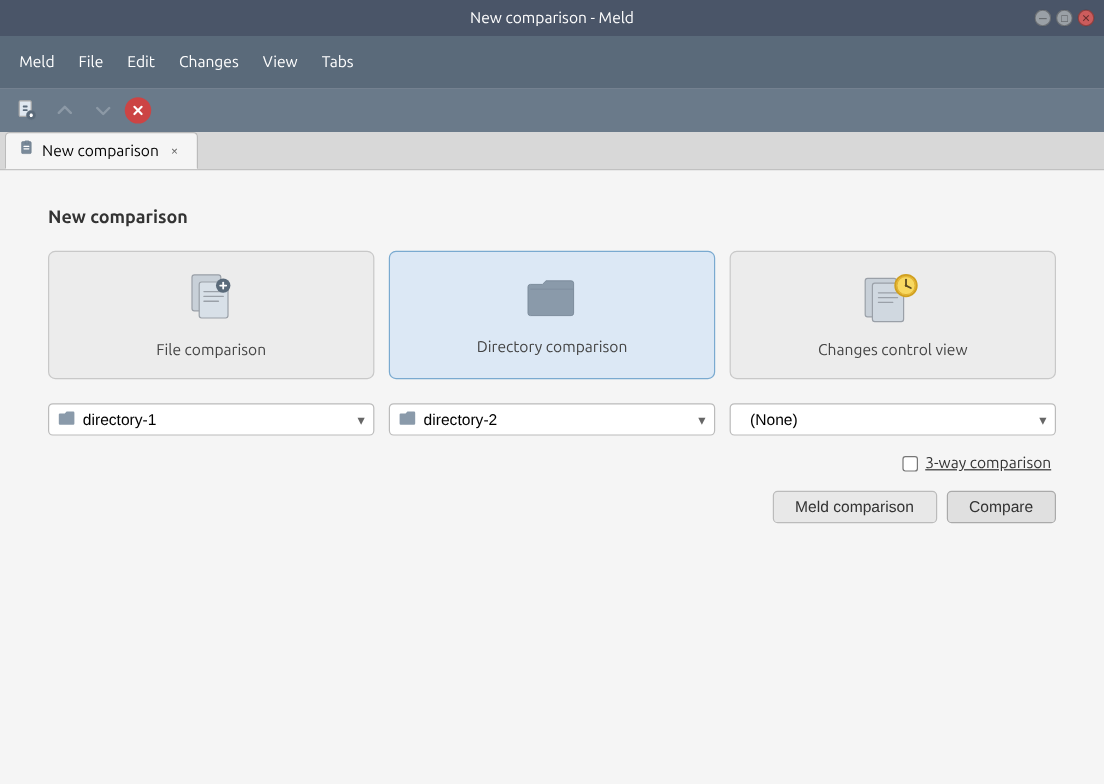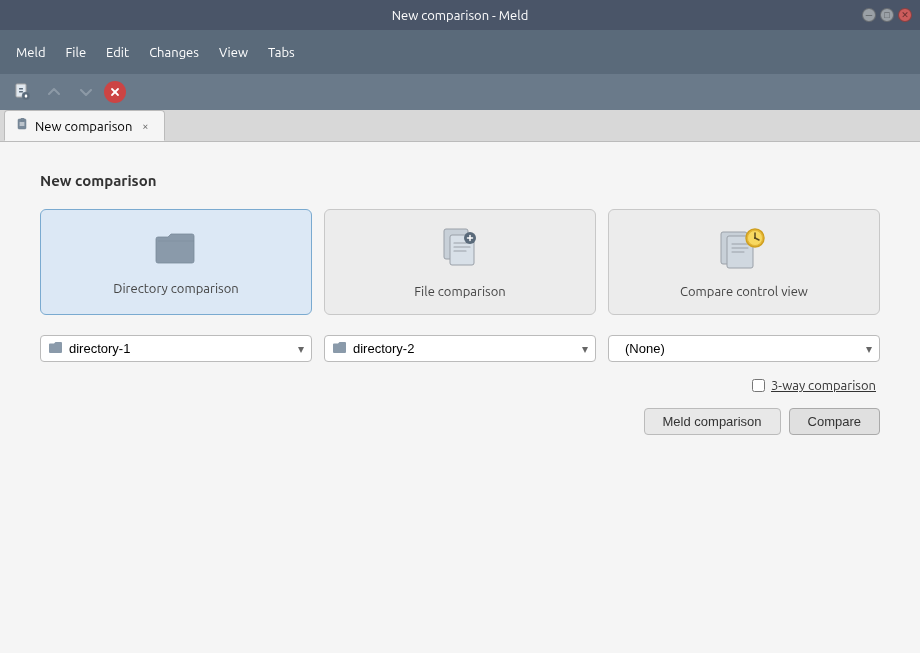--- a/index.html
+++ b/index.html
@@ -341,64 +341,64 @@
     <span>New comparison</span>
     <span class="tab-close">×</span>
   </div>
 </div>
 
 <div class="main-content">
   <div class="section-title">New comparison</div>
 
   <div class="comparison-cards">
 
-    <div class="comp-card active">
-      <div class="comp-card-icon">
-        <svg width="44" height="38" viewBox="0 0 44 38" fill="none" xmlns="http://www.w3.org/2000/svg">
-          <path d="M2 10 Q2 8 4 8 L14 8 L17 5 L38 5 Q40 5 40 7 L40 32 Q40 34 38 34 L4 34 Q2 34 2 32 Z" fill="#8a9aaa" stroke="#7a8a9a" stroke-width="0.8"></path>
-          <path d="M4 12 L40 12" stroke="#7a8a9a" stroke-width="0.5"></path>
-        </svg>
-      </div>
-      <div class="comp-card-label">Directory comparison</div>
-    </div>
-
     <div class="comp-card">
       <div class="comp-card-icon">
         <svg width="40" height="44" viewBox="0 0 40 44" fill="none" xmlns="http://www.w3.org/2000/svg">
           <rect x="4" y="3" width="24" height="30" rx="2" fill="#c8d0d8" stroke="#9aa0a8" stroke-width="1"></rect>
           <rect x="10" y="9" width="24" height="30" rx="2" fill="#d8e0e8" stroke="#9aa0a8" stroke-width="1"></rect>
           <line x1="14" y1="17" x2="30" y2="17" stroke="#9aa0a8" stroke-width="1.2" stroke-linecap="round"></line>
           <line x1="14" y1="21" x2="30" y2="21" stroke="#9aa0a8" stroke-width="1.2" stroke-linecap="round"></line>
           <line x1="14" y1="25" x2="26" y2="25" stroke="#9aa0a8" stroke-width="1.2" stroke-linecap="round"></line>
           <circle cx="30" cy="12" r="6" fill="#5a6a7a"></circle>
           <line x1="30" y1="9.5" x2="30" y2="14.5" stroke="white" stroke-width="1.5" stroke-linecap="round"></line>
           <line x1="27.5" y1="12" x2="32.5" y2="12" stroke="white" stroke-width="1.5" stroke-linecap="round"></line>
         </svg>
       </div>
       <div class="comp-card-label">File comparison</div>
     </div>
 
+    <div class="comp-card active">
+      <div class="comp-card-icon">
+        <svg width="44" height="38" viewBox="0 0 44 38" fill="none" xmlns="http://www.w3.org/2000/svg">
+          <path d="M2 10 Q2 8 4 8 L14 8 L17 5 L38 5 Q40 5 40 7 L40 32 Q40 34 38 34 L4 34 Q2 34 2 32 Z" fill="#8a9aaa" stroke="#7a8a9a" stroke-width="0.8"></path>
+          <path d="M4 12 L40 12" stroke="#7a8a9a" stroke-width="0.5"></path>
+        </svg>
+      </div>
+      <div class="comp-card-label">Directory comparison</div>
+    </div>
+
     <div class="comp-card">
       <div class="comp-card-icon">
         <svg width="50" height="44" viewBox="0 0 50 44" fill="none" xmlns="http://www.w3.org/2000/svg">
 
           <rect x="2" y="6" width="26" height="32" rx="2" fill="#c8d0d8" stroke="#9aa0a8" stroke-width="1"></rect>
           <rect x="8" y="10" width="26" height="32" rx="2" fill="#d0d8e0" stroke="#9aa0a8" stroke-width="1"></rect>
           <line x1="13" y1="18" x2="29" y2="18" stroke="#9aa0a8" stroke-width="1" stroke-linecap="round"></line>
           <line x1="13" y1="22" x2="29" y2="22" stroke="#9aa0a8" stroke-width="1" stroke-linecap="round"></line>
           <line x1="13" y1="26" x2="25" y2="26" stroke="#9aa0a8" stroke-width="1" stroke-linecap="round"></line>
 
           <circle cx="36" cy="12" r="9" fill="#f0c040" stroke="#d0a020" stroke-width="1.5"></circle>
           <circle cx="36" cy="12" r="7.5" fill="#f8d860" stroke="#d0a020" stroke-width="0.5"></circle>
           <line x1="36" y1="12" x2="36" y2="7" stroke="#5a4a20" stroke-width="1.5" stroke-linecap="round"></line>
           <line x1="36" y1="12" x2="40" y2="14" stroke="#5a4a20" stroke-width="1.5" stroke-linecap="round"></line>
           <circle cx="36" cy="12" r="1" fill="#5a4a20"></circle>
         </svg>
       </div>
-      <div class="comp-card-label">Compare control view</div>
+      <div class="comp-card-label">Changes control view</div>
     </div>
   </div>
 
   <div class="fields-row">
     <div class="field-group">
       <div class="field-wrapper">
         <span class="field-folder-icon">
           <svg width="16" height="14" viewBox="0 0 16 14" fill="none">
             <path d="M1 4 Q1 3 2 3 L6 3 L7.5 1.5 L13 1.5 Q14 1.5 14 2.5 L14 11.5 Q14 12.5 13 12.5 L2 12.5 Q1 12.5 1 11.5 Z" fill="#8a9aaa"></path>
           </svg>

